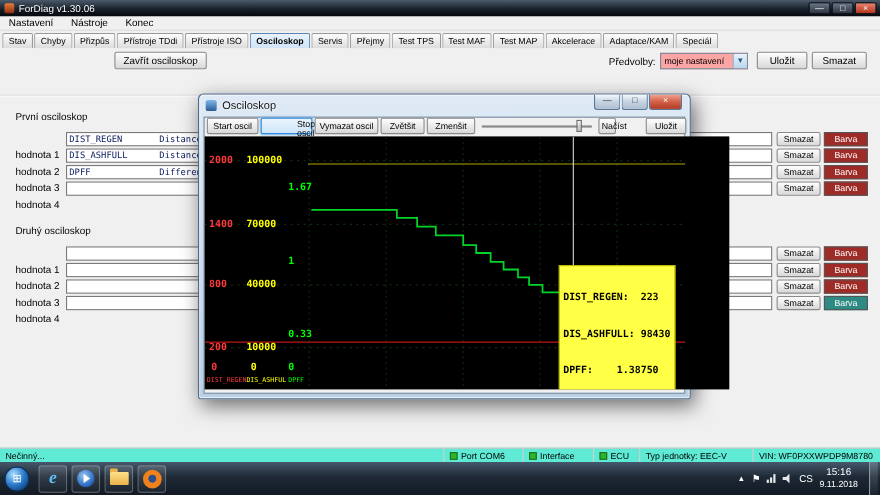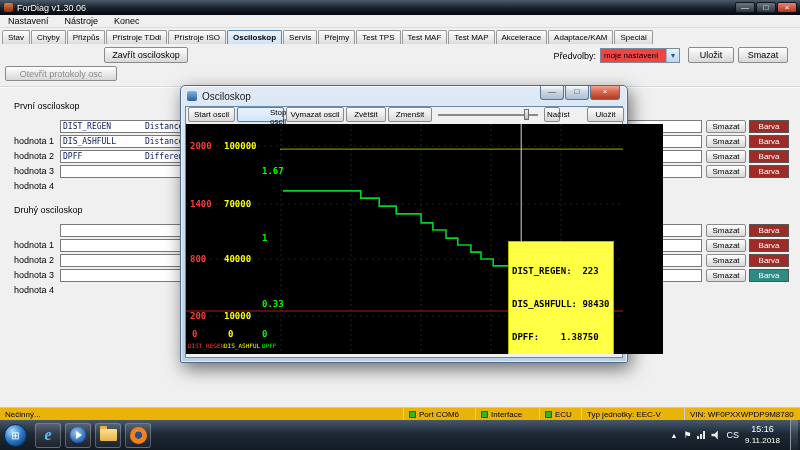--- a/index.html
+++ b/index.html
@@ -25,21 +25,21 @@
     background:linear-gradient(#fdfdfd,#dcdcdc); border-radius:2px 2px 0 0; margin-right:1px; white-space:nowrap; }
   .tab.active { background:linear-gradient(#eaf3fc,#cfe3f6); border-color:#5b87b0; font-weight:bold; }
 
   
   .btn { font-size:9px; font-family:"Liberation Sans",sans-serif; border:1px solid #8a8a8a;
     background:linear-gradient(#fefefe,#d8d8d8); border-radius:2px; text-align:center; color:#000; }
   .tb-row1 { position:absolute; top:47px; left:0; width:800px; height:17px; }
   .btn-start-osc { position:absolute; left:5px; top:0; width:96px; height:16px; }
   .btn-close-osc { position:absolute; left:104px; top:0; width:84px; height:16px; }
   .presets-label { position:absolute; left:540px; top:4px; width:56px; text-align:right; }
-  .preset-combo { position:absolute; left:600px; top:1px; width:80px; height:15px; background:#ef4444;
+  .preset-combo { position:absolute; left:600px; top:1px; width:80px; height:15px; background:#fca5a5;
     border:1px solid #7a8a99; display:flex; align-items:center; }
   .preset-combo .val { flex:1; padding:0 3px; font-size:8px; white-space:nowrap; overflow:hidden; }
   .preset-combo .arrow { width:13px; height:13px; background:linear-gradient(#e8f1fa,#bcd6ee); border-left:1px solid #9ab2c8;
     font-size:7px; line-height:13px; text-align:center; color:#2b5a82; }
   .btn-preset-save { position:absolute; left:688px; top:0; width:46px; height:16px; }
   .btn-preset-del  { position:absolute; left:738px; top:0; width:50px; height:16px; }
   .tb-row2 { position:absolute; top:66px; left:0; width:800px; height:16px; }
   .btn-open-prot { position:absolute; left:5px; top:0; width:112px; height:15px; color:#8a8a8a; }
   .sep { position:absolute; top:86px; left:0; width:800px; height:2px; border-top:1px solid #d8d8d8; border-bottom:1px solid #fbfbfb; }
 
@@ -75,21 +75,21 @@
   
   .plot { position:absolute; left:5px; top:38px; width:477px; height:230px; background:#000; overflow:hidden; }
   .plot svg { position:absolute; left:0; top:0; width:437px; height:230px; }
   .tick { position:absolute; font-family:"DejaVu Sans Mono",monospace; font-size:9px; font-weight:bold; line-height:10px; }
   .blabel { position:absolute; font-family:"DejaVu Sans Mono",monospace; font-size:6px; line-height:7px; }
   .osc-tooltip { position:absolute; left:322px; top:117px; background:#ffff45; border:1px solid #b8b800;
     padding:2px 3px; font-family:"DejaVu Sans Mono",monospace; font-size:9px; font-weight:bold; color:#000;
     white-space:pre; line-height:11px; z-index:5; }
 
   
-  .statusbar { position:absolute; top:407px; left:0; width:800px; height:13px; background:#eab308;
+  .statusbar { position:absolute; top:407px; left:0; width:800px; height:13px; background:#5eead4;
     border-top:1px solid #c8c8c8; display:flex; align-items:center; font-size:8px; }
   .sb-panel { height:100%; display:flex; align-items:center; gap:3px; padding:0 5px; border-left:1px solid #d0d0d0; white-space:nowrap; overflow:hidden; }
   .sb-state { flex:1; border-left:none; }
   .status-dot { width:7px; height:7px; border:1px solid #1d6e1d; display:inline-block; }
 
   
   .taskbar { position:absolute; top:420px; left:0; width:800px; height:30px;
     background:linear-gradient(#46586c,#1e2935 45%,#121a24); display:flex; align-items:center; }
   .start-orb { width:23px; height:23px; border-radius:50%; margin:0 6px 0 4px;
     background:radial-gradient(circle at 35% 30%, #aee0ff, #2f7fd0 45%, #0a3f7a 85%);
@@ -158,23 +158,20 @@
     <button class="btn btn-close-osc">Zavřít osciloskop</button>
     <span class="presets-label">Předvolby:</span>
     <div class="preset-combo">
       <span class="val">moje nastavení</span>
       <span class="arrow">▼</span>
     </div>
     <button class="btn btn-preset-save">Uložit</button>
     <button class="btn btn-preset-del">Smazat</button>
   </div>
 
-  <div class="tb-row2">
-    <button class="btn btn-open-prot" disabled="">Otevřít protokoly osc</button>
-  </div>
   <div class="sep"></div>
 
   <div class="sec-title" style="top:101px">První osciloskop</div>
 
   <div class="osc-row" style="top:120px">
     <span class="row-label">hodnota 1</span>
     <input class="row-input" readonly="" value="DIST_REGEN       Distance fro" style="">
     <button class="btn row-del">Smazat</button>
     <button class="row-color" style="background: rgb(158, 43, 37);">Barva</button>
   </div>

